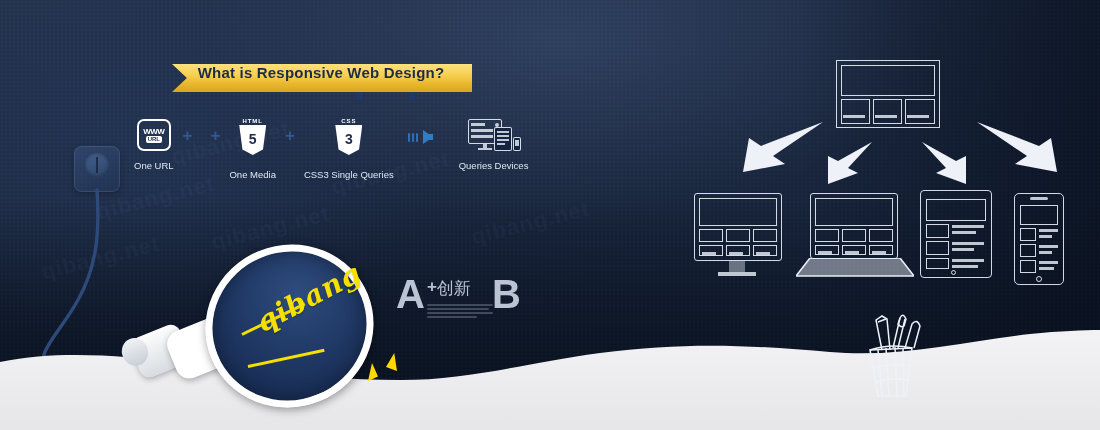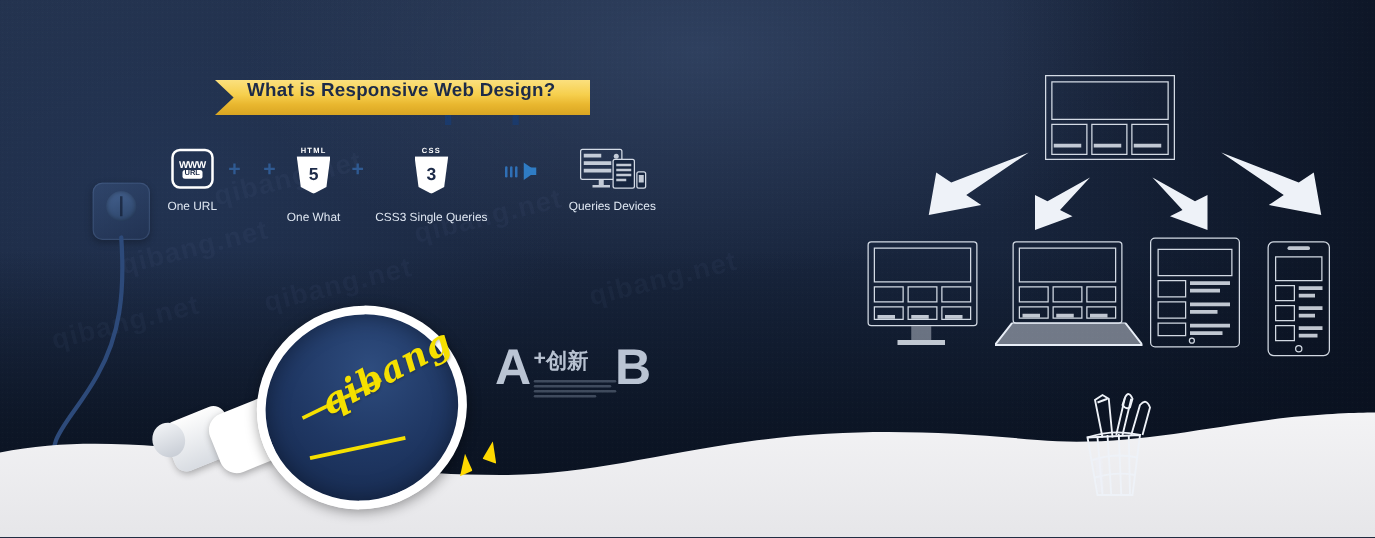--- a/index.html
+++ b/index.html
@@ -72,21 +72,21 @@
     border-bottom:7px solid transparent;margin-left:3px;position:relative;}
   .arrow-blue::before{content:"";position:absolute;left:-8px;top:-3px;width:8px;height:6px;
     background:#2f7cc4;}
   .ico-devs{width:52px;height:32px;position:relative;}
 
   
   .abblock{position:absolute;top:276px;display:flex;align-items:flex-start;}
   .ab-letter{color:#c9d3e2;font-size:40px;font-weight:bold;line-height:36px;opacity:.92;}
   .ab-right{margin-left:2px;margin-top:1px;}
   .ab-plus{color:#c9d3e2;font-size:17px;font-weight:bold;vertical-align:top;opacity:.9;}
-  .ab-cn{color:#c9d3e2;font-size:17px;font-weight:bold;opacity:.9;
+  .ab-cn{color:#c9d3e2;font-size:17px;font-weight:normal;opacity:.9;
     font-family:"DejaVu Sans",sans-serif;}
   .ab-lines{margin-top:4px;}
   .ab-lines i{display:block;height:2px;background:rgba(190,205,228,.28);margin-bottom:2px;border-radius:1px;}
 
   
   .bulb-wrap{position:absolute;left:30px;top:245px;width:360px;height:175px;}
   .bulb-glass{position:absolute;left:175px;top:0px;width:155px;height:148px;border-radius:50%;
     background:radial-gradient(circle at 62% 32%,#2a4676 0%,#1d3560 45%,#122murky 100%);
     background:radial-gradient(circle at 62% 32%,#2e4c7e 0%,#1f3763 48%,#132548 100%);
     border:7px solid #ffffff;transform:rotate(-22deg);
@@ -171,21 +171,21 @@
 
     <div class="plus">+</div>
 
     <div class="feat">
       <div class="feat-ico" style="flex-direction:column;height:auto;">
         <div class="badge-top">HTML</div>
         <div class="ico-shield">
           <span>5</span>
         </div>
       </div>
-      <div class="feat-lab" style="margin-top:6px;">One What</div>
+      <div class="feat-lab" style="margin-top:6px;">One Media</div>
     </div>
 
     <div class="plus">+</div>
 
     <div class="feat">
       <div class="feat-ico" style="flex-direction:column;height:auto;">
         <div class="badge-top">CSS</div>
         <div class="ico-shield">
           <span>3</span>
         </div>

